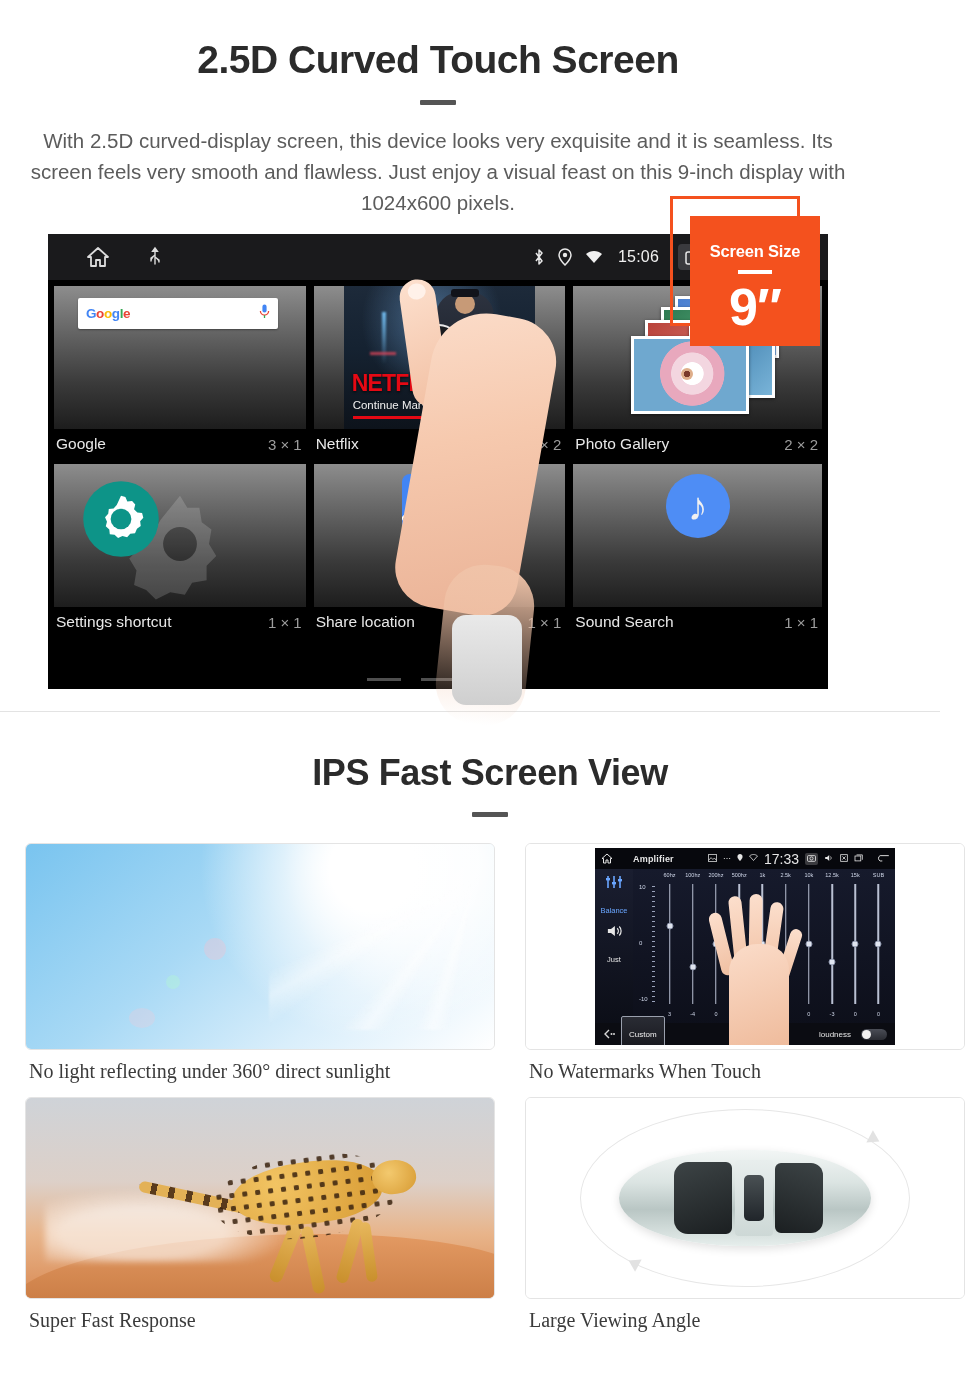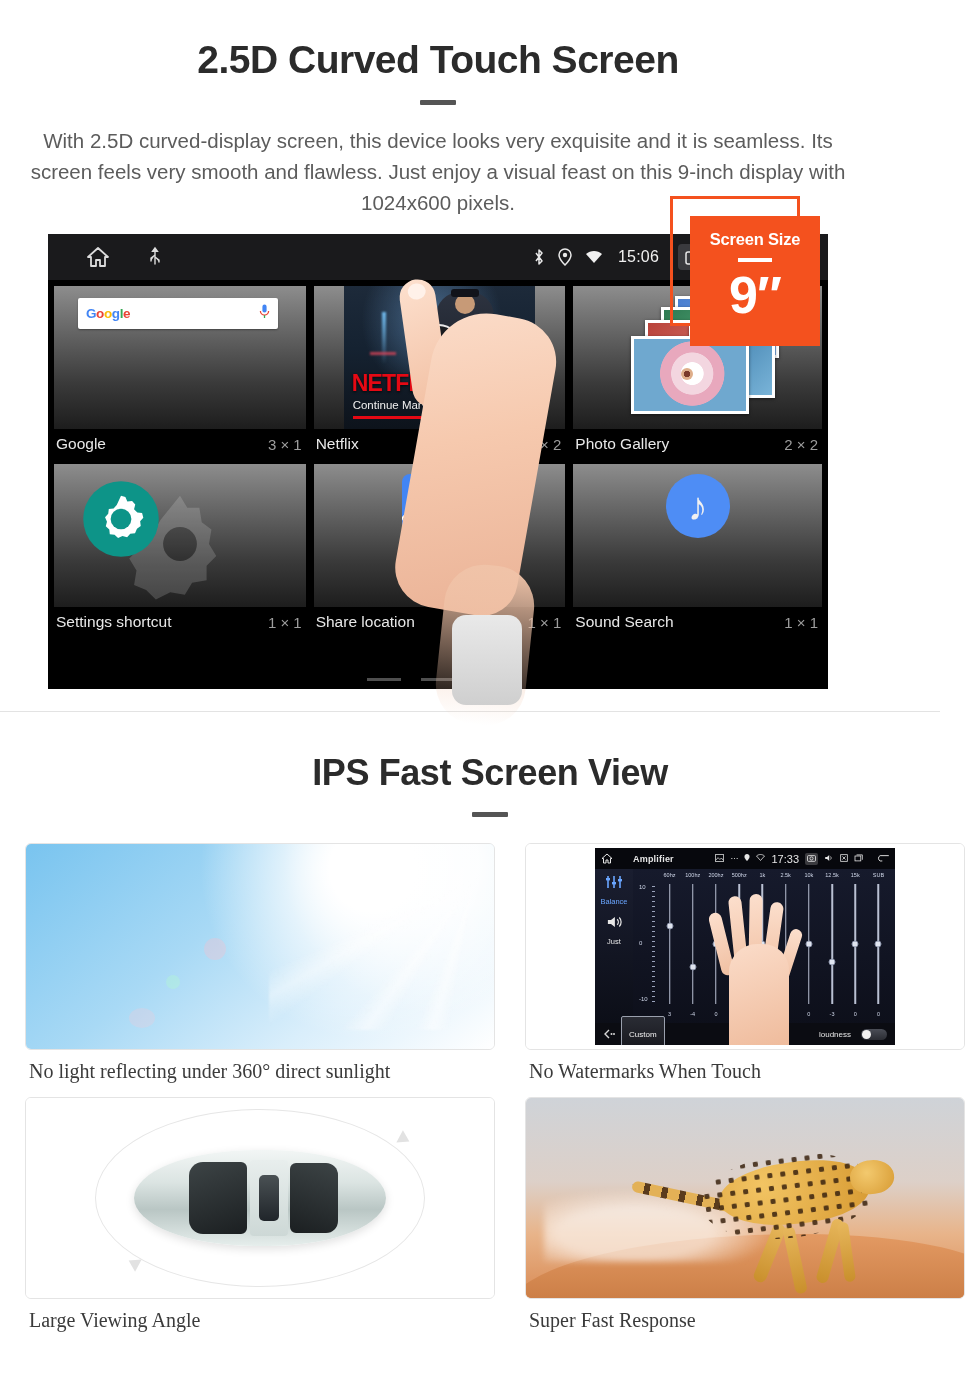--- a/index.html
+++ b/index.html
@@ -50,21 +50,21 @@
     border: 3px solid #f4511e;
     background: transparent;
   }
   .badge-solid {
     position: absolute;
     left: 20px; top: 20px;
     width: 130px; height: 130px;
     background: #f4511e;
     color: #fff;
     text-align: center;
-    padding-top: 14px;
+    padding-top: 26px;
   }
   .badge-label { font-size: 16.5px; font-weight: bold; letter-spacing: -0.2px; }
   .badge-rule { width: 34px; height: 4px; background: #fff; margin: 9px auto 4px; }
   .badge-value { font-size: 52px; font-weight: bold; line-height: 58px; letter-spacing: -1px; }
 
   
   .device {
     position: relative;
     width: 780px; height: 455px;
     margin: 16px auto 0;
@@ -319,28 +319,28 @@
     width: 300px; height: 197px; background: #07080d;
     position: relative; overflow: hidden;
     font-size: 6px; color: #e6e6e6;
   }
   .amp-top {
     height: 21px; background: #07080d; display: flex; align-items: center;
     padding: 0 6px; gap: 6px;
   }
   .amp-title { font-size: 9px; font-weight: bold; margin-left: 14px; letter-spacing: .2px; }
   .amp-topicons { display: flex; align-items: center; gap: 6px; margin-left: auto; font-size: 8px; }
-  .amp-time { font-size: 11px; }
+  .amp-time { font-size: 14px; }
   .amp-hl { background: #3a3a3e; border-radius: 2px; padding: 1px 2px; }
   .amp-body { display: flex; height: 176px; background: linear-gradient(180deg,#161a2c,#0c0e18); }
   .amp-side {
     width: 38px; padding-top: 6px; text-align: center;
     background: linear-gradient(180deg,#1a1e30,#0a0c14);
   }
-  .amp-side .lbl { font-size: 7.5px; margin-top: 7px; }
+  .amp-side .lbl { font-size: 7.5px; margin-top: 16px; }
   .amp-side .active { color: #6aa6ff; }
   .amp-main { flex: 1; position: relative; padding: 3px 4px 0 4px; }
   .freqrow { display: flex; justify-content: space-between; padding-left: 22px; padding-right: 2px; }
   .freqrow span { font-size: 5.5px; color: #cfd6e8; width: 21px; text-align: center; }
   .eqzone { position: relative; height: 130px; margin-top: 2px; }
   .scale {
     position: absolute; left: 2px; top: 4px; height: 120px; width: 20px;
     font-size: 6px; color: #cfd6e8;
   }
   .scale .t { position: absolute; left: 0; }
@@ -901,48 +901,48 @@
             </div>
 
           </div>
         </div>
       </div>
       <div class="tile-caption">No Watermarks When Touch</div>
     </div>
 
     <div class="tile">
       <div class="tile-frame">
-        <div class="car">
-          <div class="ring"></div>
-          <div class="arrow a1"></div>
-          <div class="arrow a2"></div>
-          <div class="hull">
-            <div class="wind-f"></div>
-            <div class="roof"></div>
-            <div class="sunroof"></div>
-            <div class="wind-r"></div>
-          </div>
-        </div>
-      </div>
-      <div class="tile-caption">Large Viewing Angle</div>
-    </div>
-
-    <div class="tile">
-      <div class="tile-frame">
         <div class="cheetah">
           <div class="dune"></div>
           <div class="dust"></div>
           <div class="tail"></div>
           <div class="leg l1"></div>
           <div class="leg l2"></div>
           <div class="body"></div>
           <div class="spots"></div>
           <div class="leg l3"></div>
           <div class="leg l4"></div>
           <div class="head"></div>
         </div>
       </div>
       <div class="tile-caption">Super Fast Response</div>
     </div>
 
+    <div class="tile">
+      <div class="tile-frame">
+        <div class="car">
+          <div class="ring"></div>
+          <div class="arrow a1"></div>
+          <div class="arrow a2"></div>
+          <div class="hull">
+            <div class="wind-f"></div>
+            <div class="roof"></div>
+            <div class="sunroof"></div>
+            <div class="wind-r"></div>
+          </div>
+        </div>
+      </div>
+      <div class="tile-caption">Large Viewing Angle</div>
+    </div>
+
   </div>
   <div class="footer-pad"></div>
 </div>
 
 </body></html>

